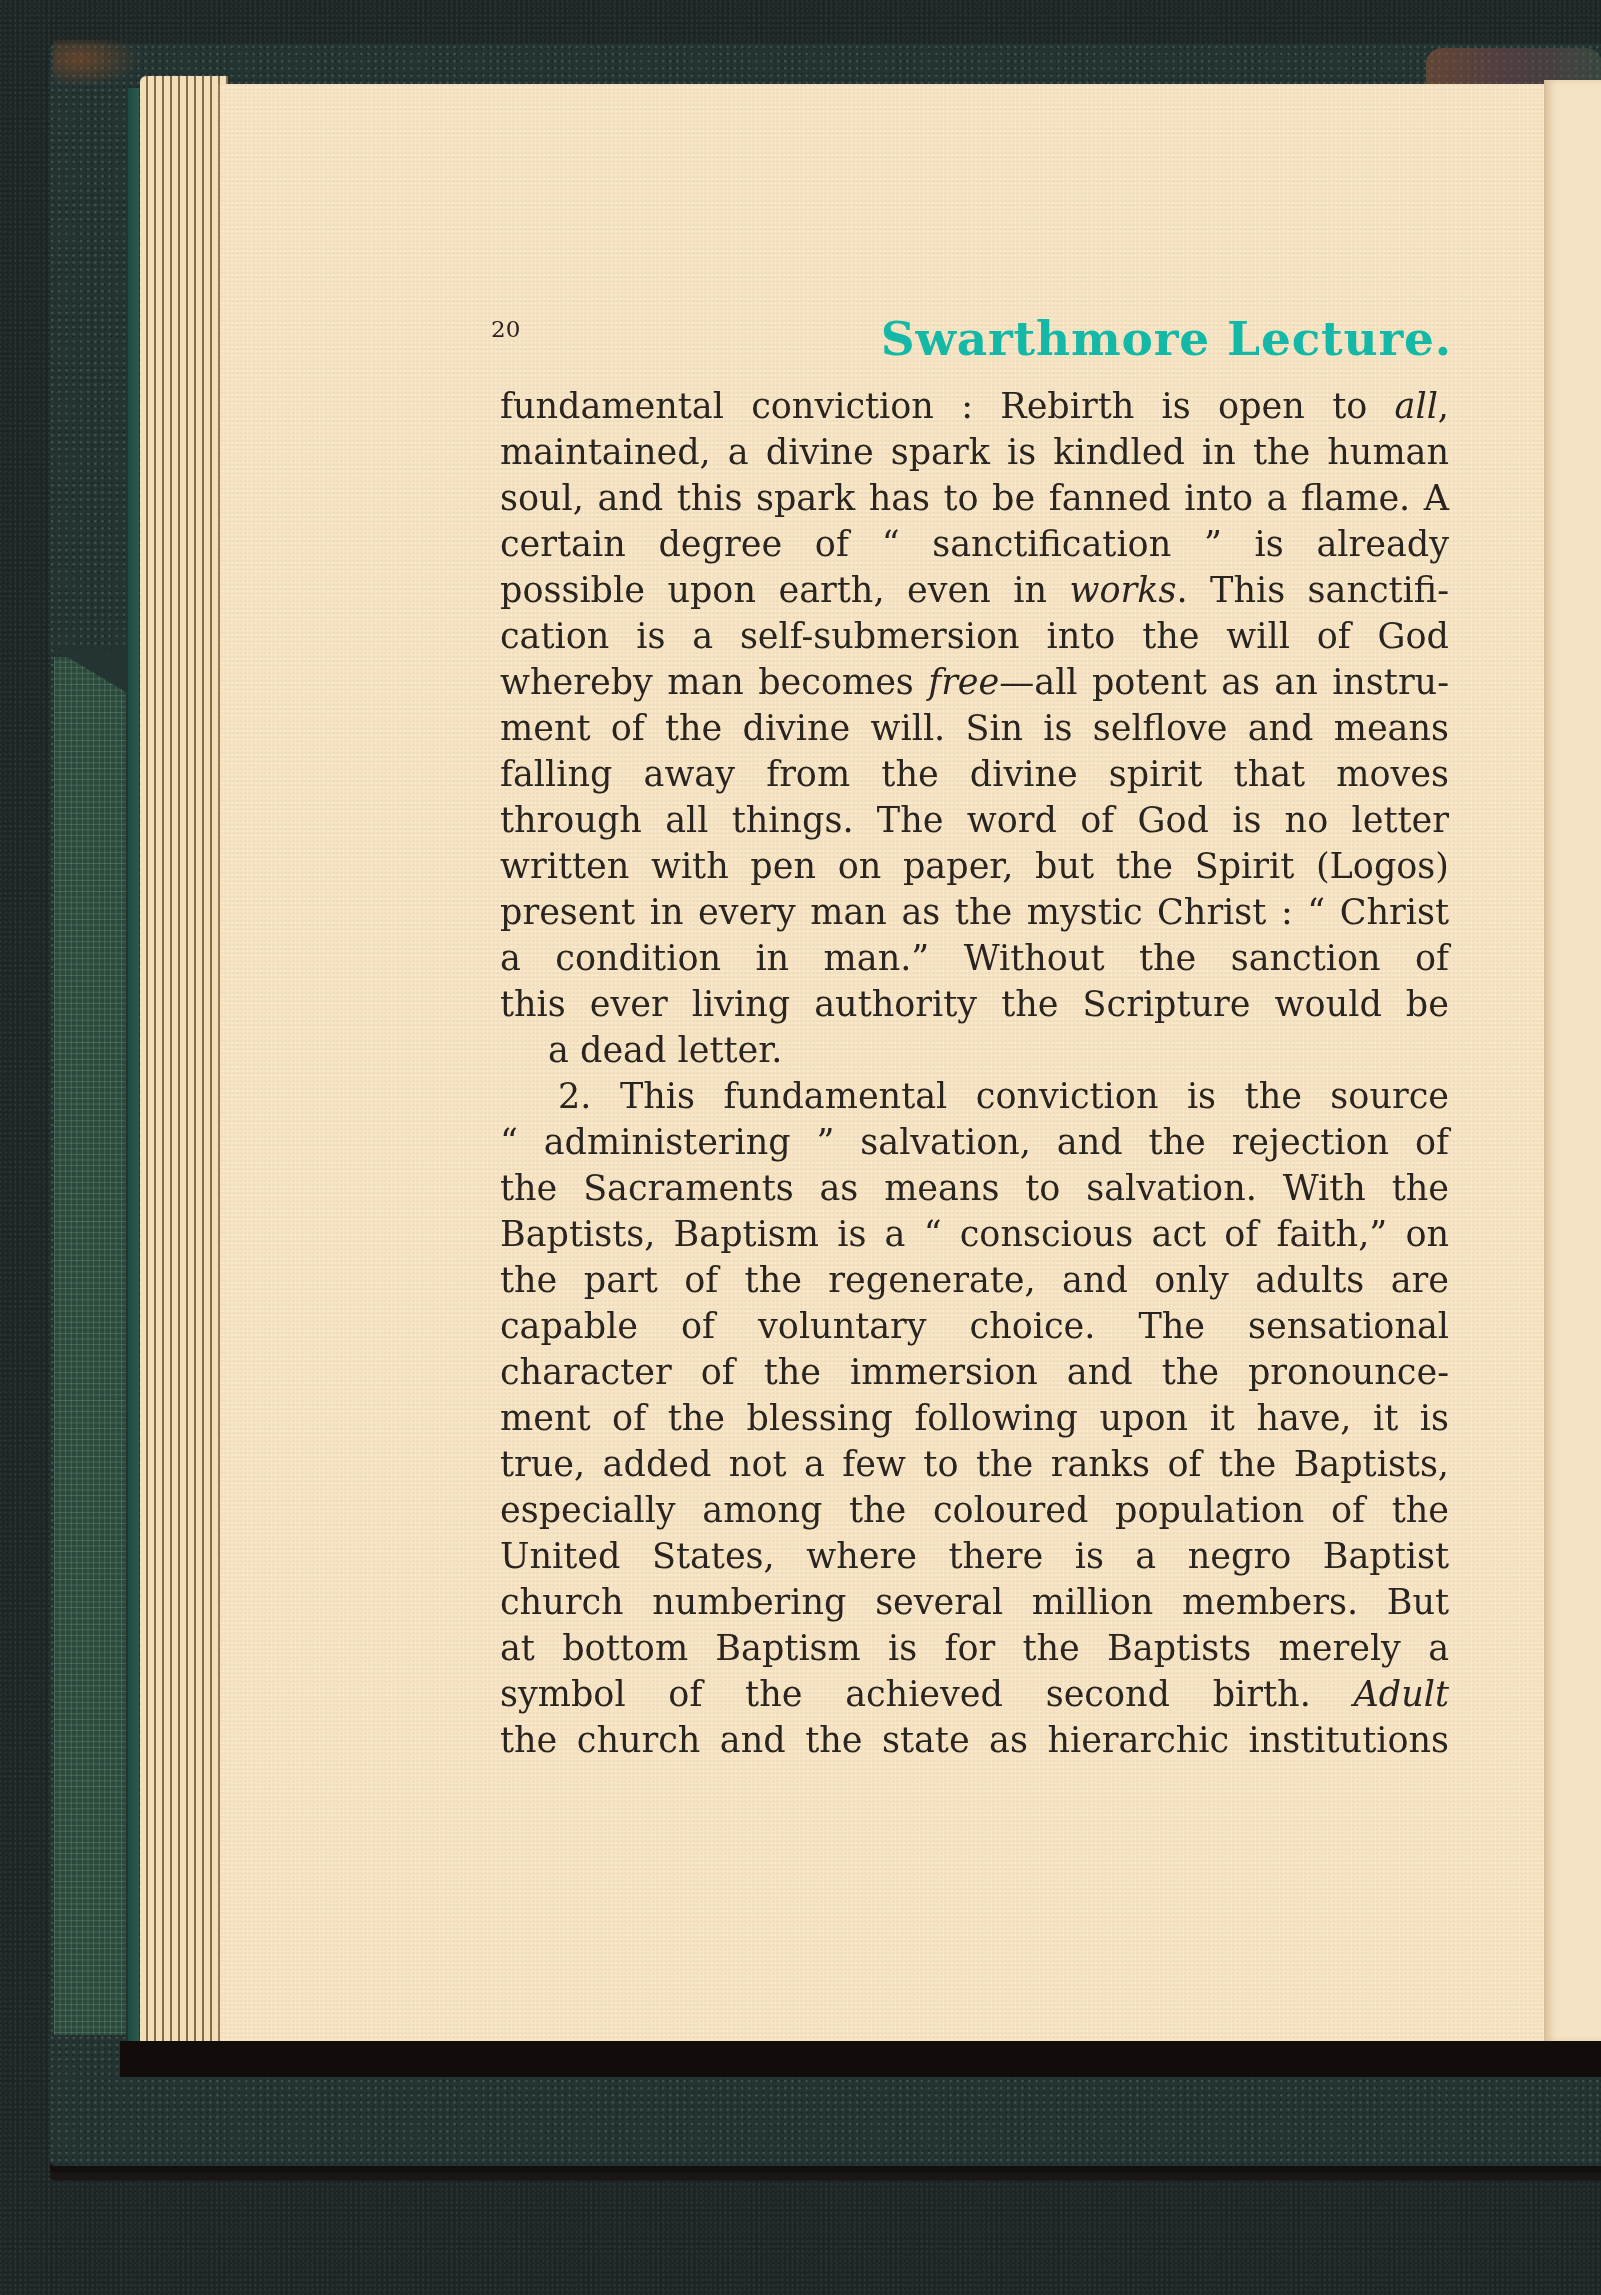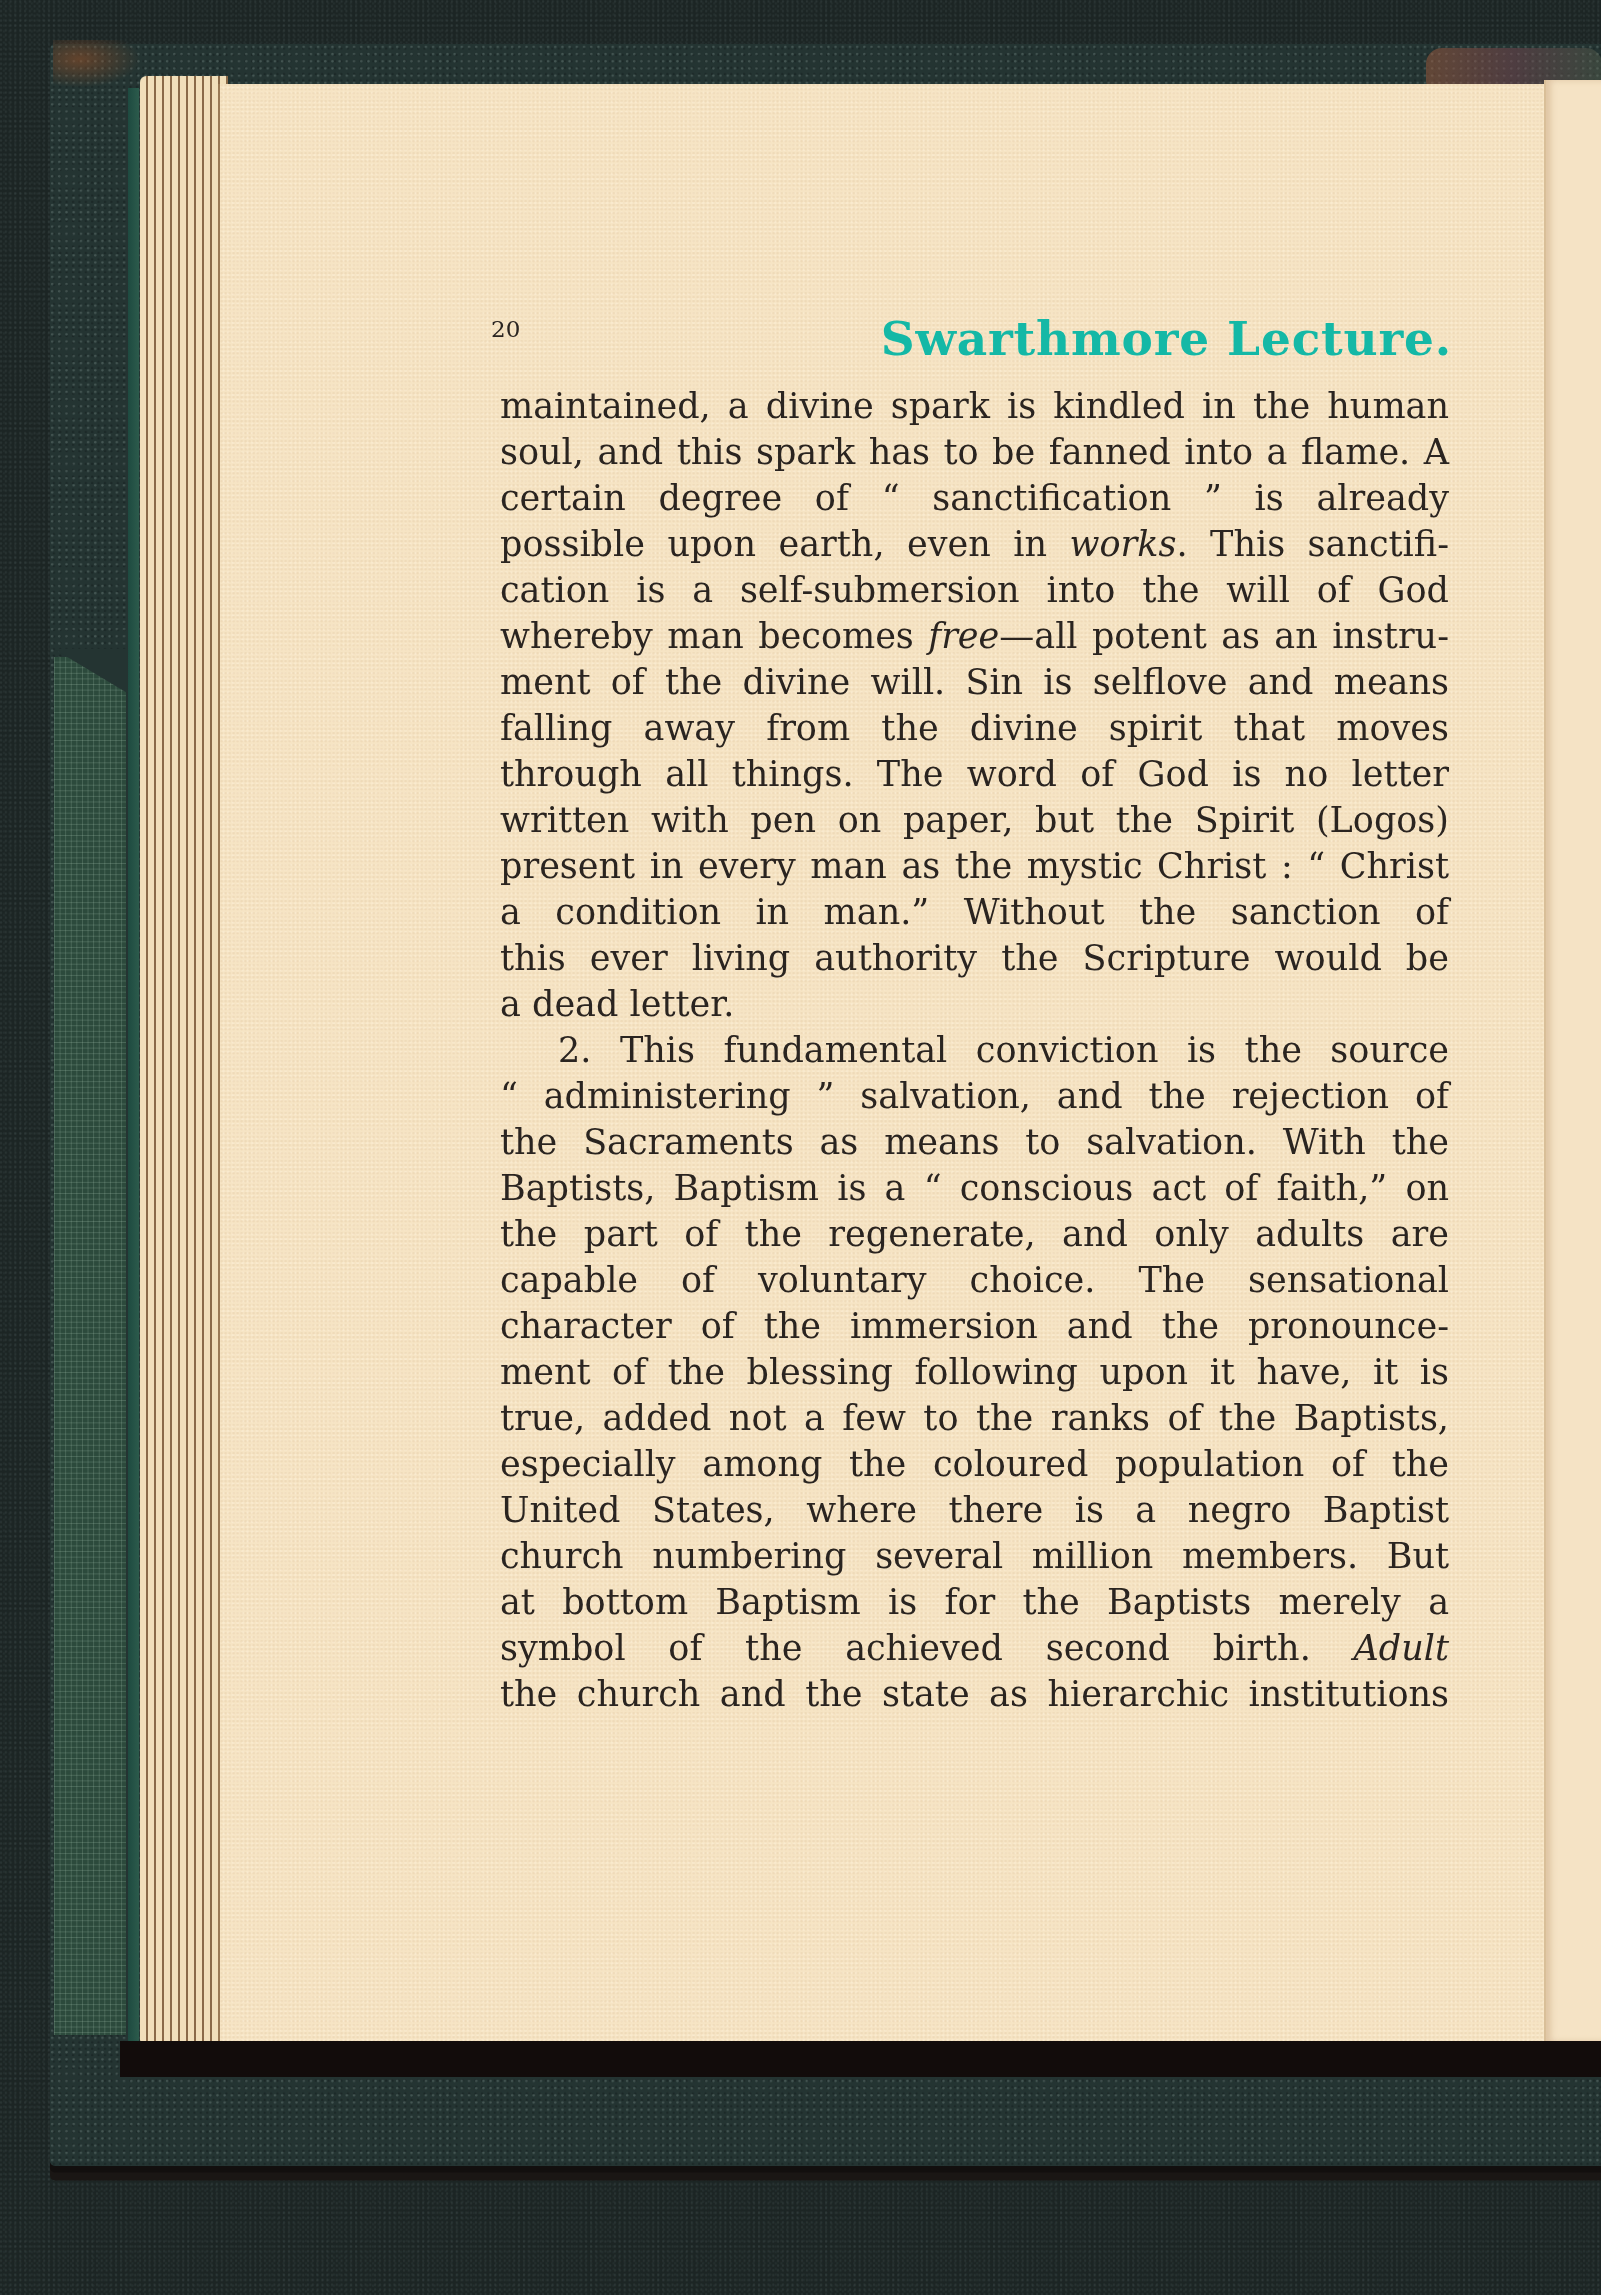--- a/index.html
+++ b/index.html
@@ -90,21 +90,21 @@
     font-family: "DejaVu Serif", serif; font-weight: bold; font-size: 47px;
     letter-spacing: 0.8px; color: #14b8a6;
   }
   
   .body-text {
     position: absolute; left: 500px; top: 383px; width: 949px;
     font-family: "DejaVu Serif", serif; font-size: 35px; line-height: 46px;
     color: #2a2420;
   }
   .line { display: block; text-align: justify; text-align-last: justify; white-space: nowrap; overflow: visible; height: 46px; }
-  .line.last { text-align-last: left; }
+  .line.last { text-align-last: left; margin-left: 48px; }
   .line.indent { padding-left: 58px; }
   .line span.it { font-style: italic; }
 </style>
 </head>
 <body>
 
 <div class="cover"></div>
 <div class="corner-rust"></div>
 <div class="top-rust"></div>
 <div class="cloth"></div>
@@ -114,20 +114,21 @@
 <div class="page"></div>
 <div class="gutter"></div>
 <div class="bottom-edge"></div>
 
 <div class="running-head">
   <span class="page-number">20</span>
   <span class="running-title">Swarthmore Lecture.</span>
 </div>
 
 <div class="body-text" id="body-text">
+    <span class="line"><span>fundamental conviction : Rebirth is open to </span><span class="it">all</span><span>,</span></span>
     <span class="line"><span>maintained, a divine spark is kindled in the human</span></span>
     <span class="line"><span>soul, and this spark has to be fanned into a flame.  A</span></span>
     <span class="line"><span>certain degree of “ sanctification ” is already</span></span>
     <span class="line"><span>possible upon earth, even in </span><span class="it">works</span><span>.  This sanctifi-</span></span>
     <span class="line"><span>cation is a self-submersion into the will of God</span></span>
     <span class="line"><span>whereby man becomes </span><span class="it">free</span><span>—all potent as an instru-</span></span>
     <span class="line"><span>ment of the divine will.  Sin is selflove and means</span></span>
     <span class="line"><span>falling away from the divine spirit that moves</span></span>
     <span class="line"><span>through all things.  The word of God is no letter</span></span>
     <span class="line"><span>written with pen on paper, but the Spirit (Logos)</span></span>

